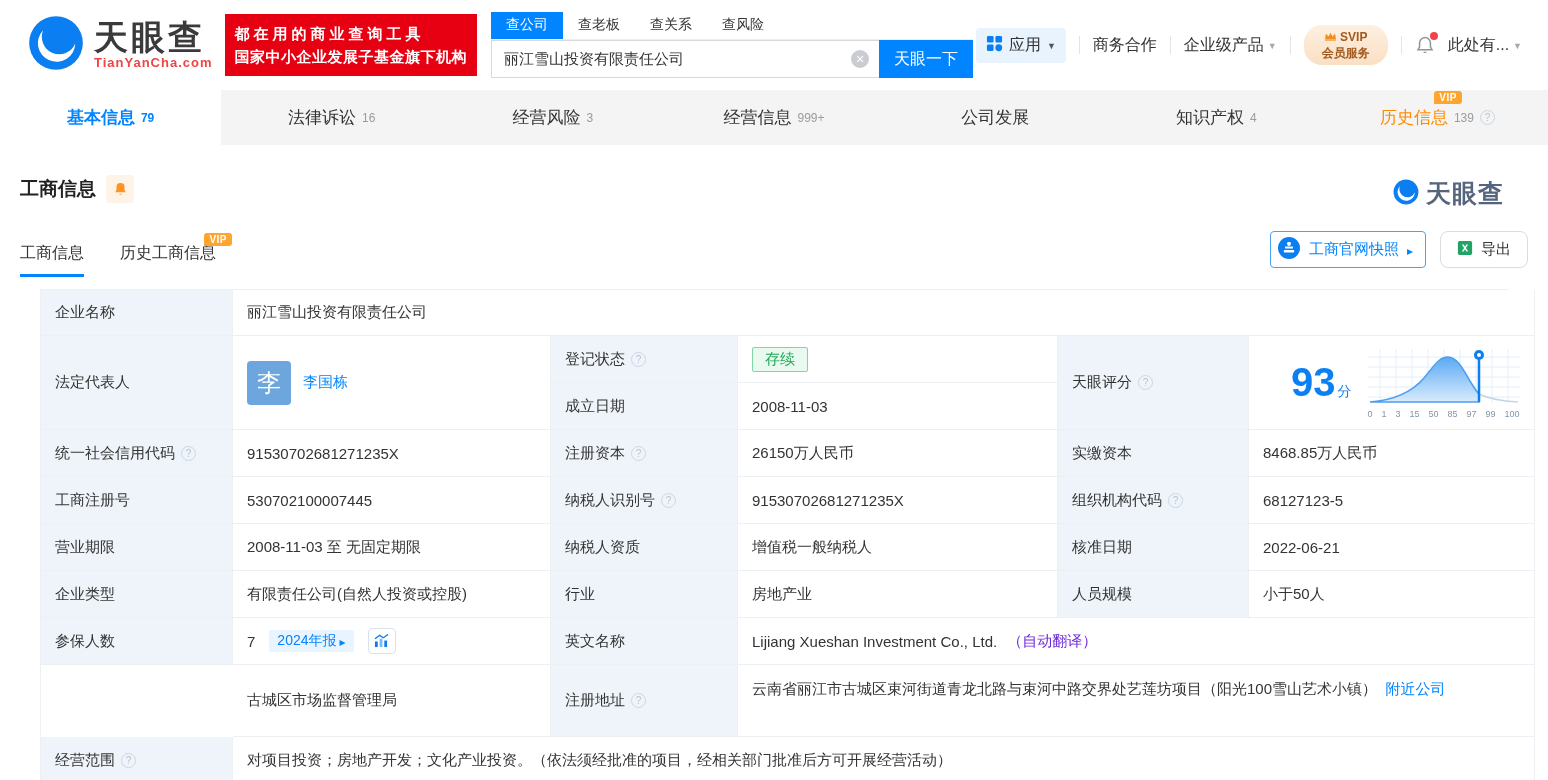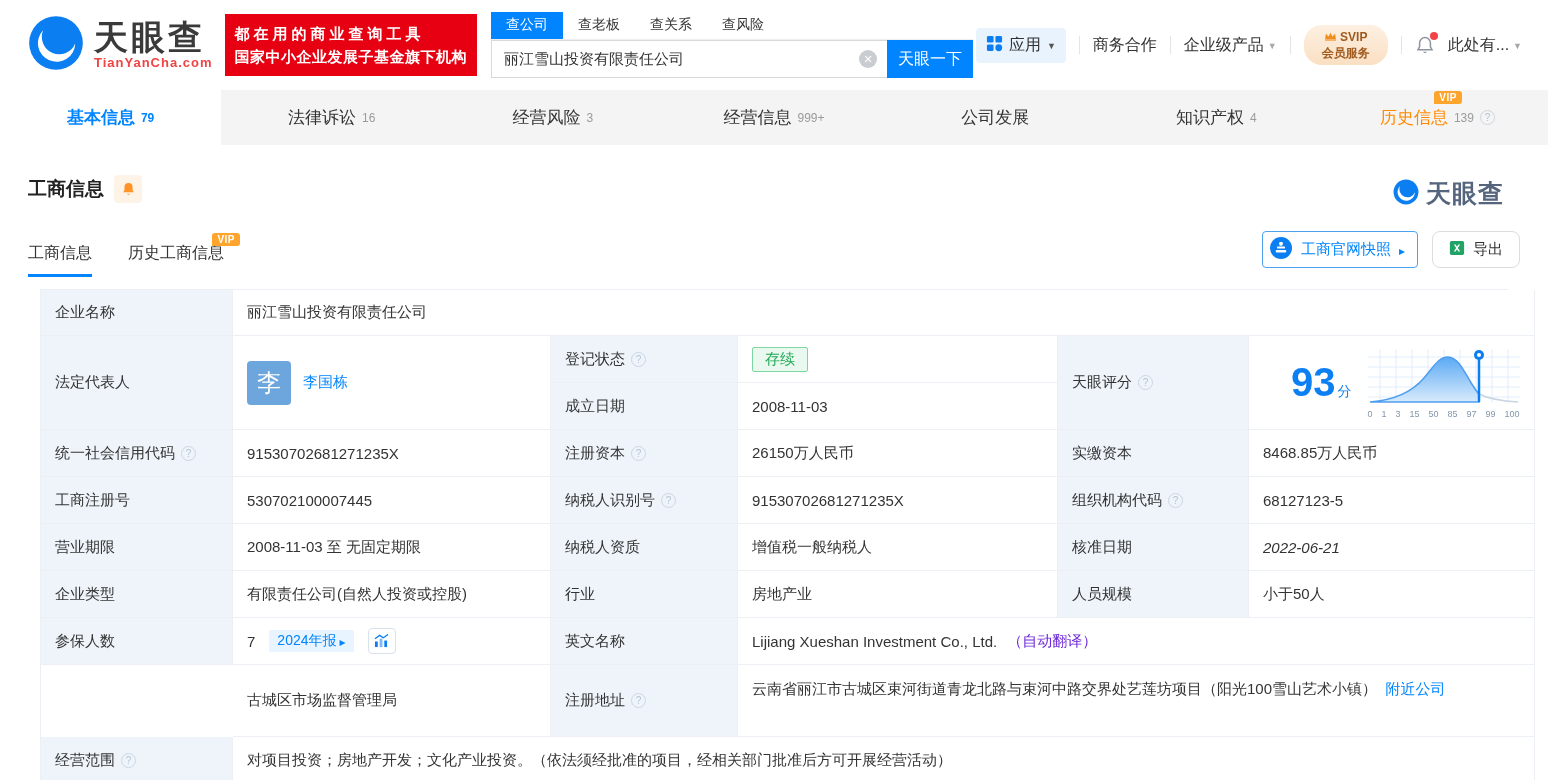--- a/index.html
+++ b/index.html
@@ -17,21 +17,21 @@
   .banner .b2 { letter-spacing:0.5px; }
   .search-block { margin-left:14px; width:482px; }
   .search-tabs { display:flex; font-size:14px; border-bottom:1px solid #eee; }
   .search-tab { padding:4px 15px 5px; cursor:pointer; color:#333; }
   .search-tab.active { background:#0084ff; color:#fff; }
   .search-row { display:flex; height:38px; }
   .search-input-wrap { position:relative; flex:1; border:1px solid #d9d9d9; border-right:none; background:#fff; display:flex; align-items:center; }
   .search-input-wrap input { border:none; outline:none; width:100%; font-size:15px; padding:0 36px 0 12px; color:#333; font-family:inherit; }
   .clear-icon { position:absolute; right:10px; width:18px; height:18px; border-radius:50%; background:#c9ccd1; color:#fff; font-size:11px; display:flex; align-items:center; justify-content:center; cursor:pointer; }
   .clear-icon::after { content:"✕"; }
-  .search-btn { width:86px; background:#0084ff; color:#fff; border:none; font-size:16px; cursor:pointer; font-family:inherit; }
+  .search-btn { width:94px; background:#0084ff; color:#fff; border:none; font-size:16px; cursor:pointer; font-family:inherit; }
   .top-nav { margin-left:auto; display:flex; align-items:center; gap:13px; font-size:16px; }
   .apps-btn { background:#e8f3fe; border-radius:4px; padding:7px 10px; display:flex; align-items:center; gap:6px; cursor:pointer; }
   .nav-divider { width:1px; height:18px; background:#e4e4e4; }
   .nav-link { cursor:pointer; display:flex; align-items:center; gap:4px; }
   .caret { font-size:11px; color:#555; }
   .caret::after { content:"▼"; font-size:9px; }
   .caret.gray::after { color:#a8a8a8; }
   .svip-badge { background:linear-gradient(#fdf0e2,#fadfc2); border-radius:18px; padding:4px 18px; text-align:right; font-size:12px; font-weight:bold; color:#a05a1e; line-height:1.35; cursor:pointer; }
   .svip-line { display:flex; align-items:center; gap:3px; justify-content:center; }
   .bell-wrap { position:relative; cursor:pointer; display:flex; }
@@ -41,21 +41,21 @@
   .main-tab { flex:1; display:flex; align-items:center; justify-content:center; gap:6px; font-size:17px; color:#333; cursor:pointer; }
   .main-tab .count { font-size:12px; color:#9b9b9b; }
   .main-tab.active { background:#fff; color:#0084ff; font-weight:bold; }
   .main-tab.active .count { color:#0084ff; }
   .main-tab.orange { color:#ff8a00; }
   .tab-label-wrap { position:relative; }
   .vip-tag { position:absolute; top:-15px; right:-14px; background:#ffa42d; color:#fff; font-size:10px; font-weight:bold; padding:1px 5px; border-radius:3px 3px 3px 0; letter-spacing:0.5px; }
   .q-icon { width:15px; height:15px; border:1px solid #ccd6e2; border-radius:50%; color:#b6c3d2; font-size:10px; display:inline-flex; align-items:center; justify-content:center; cursor:pointer; flex:none; }
   .q-icon::after { content:"?"; }
   
-  .section { padding:30px 28px 0; position:relative; }
+  .section { padding:30px 20px 0; position:relative; }
   .section-head { display:flex; align-items:center; gap:10px; }
   .section-title { font-size:19px; font-weight:bold; color:#222; }
   .monitor-bell { width:28px; height:28px; background:#fdf3e6; border-radius:4px; display:flex; align-items:center; justify-content:center; cursor:pointer; }
   .watermark { position:absolute; right:44px; top:32px; display:flex; align-items:center; gap:7px; }
   .watermark-text { font-size:25px; font-weight:bold; color:#55657d; letter-spacing:1px; }
   .subtab-row { display:flex; align-items:flex-end; margin-top:28px; }
   .subtabs { display:flex; gap:36px; font-size:16px; }
   .subtab { padding-bottom:13px; position:relative; color:#333; cursor:pointer; }
   .subtab.active::after { content:""; position:absolute; bottom:0; left:0; right:0; height:3px; background:#0084ff; }
   .action-btns { margin-left:auto; display:flex; gap:14px; padding-bottom:9px; }
@@ -376,21 +376,21 @@
     </div>
   <div class="cell cl" style="grid-area:6/3/7/4;">
       <span>纳税人资质</span>
     </div>
   <div class="cell cv" style="grid-area:6/4/7/5;">
       <span>增值税一般纳税人</span>
     </div>
   <div class="cell cl" style="grid-area:6/5/7/6;">
       <span>核准日期</span>
     </div>
-  <div class="cell cv" style="grid-area:6/6/7/7;font-style:italic;">
+  <div class="cell cv" style="grid-area:6/6/7/7;">
       <span>2022-06-21</span>
     </div>
 
   <div class="cell cl" style="grid-area:7/1/8/2;">
       <span>企业类型</span>
     </div>
   <div class="cell cv" style="grid-area:7/2/8/3;">
       <span>有限责任公司(自然人投资或控股)</span>
     </div>
   <div class="cell cv" style="grid-area:7/4/8/5;">

